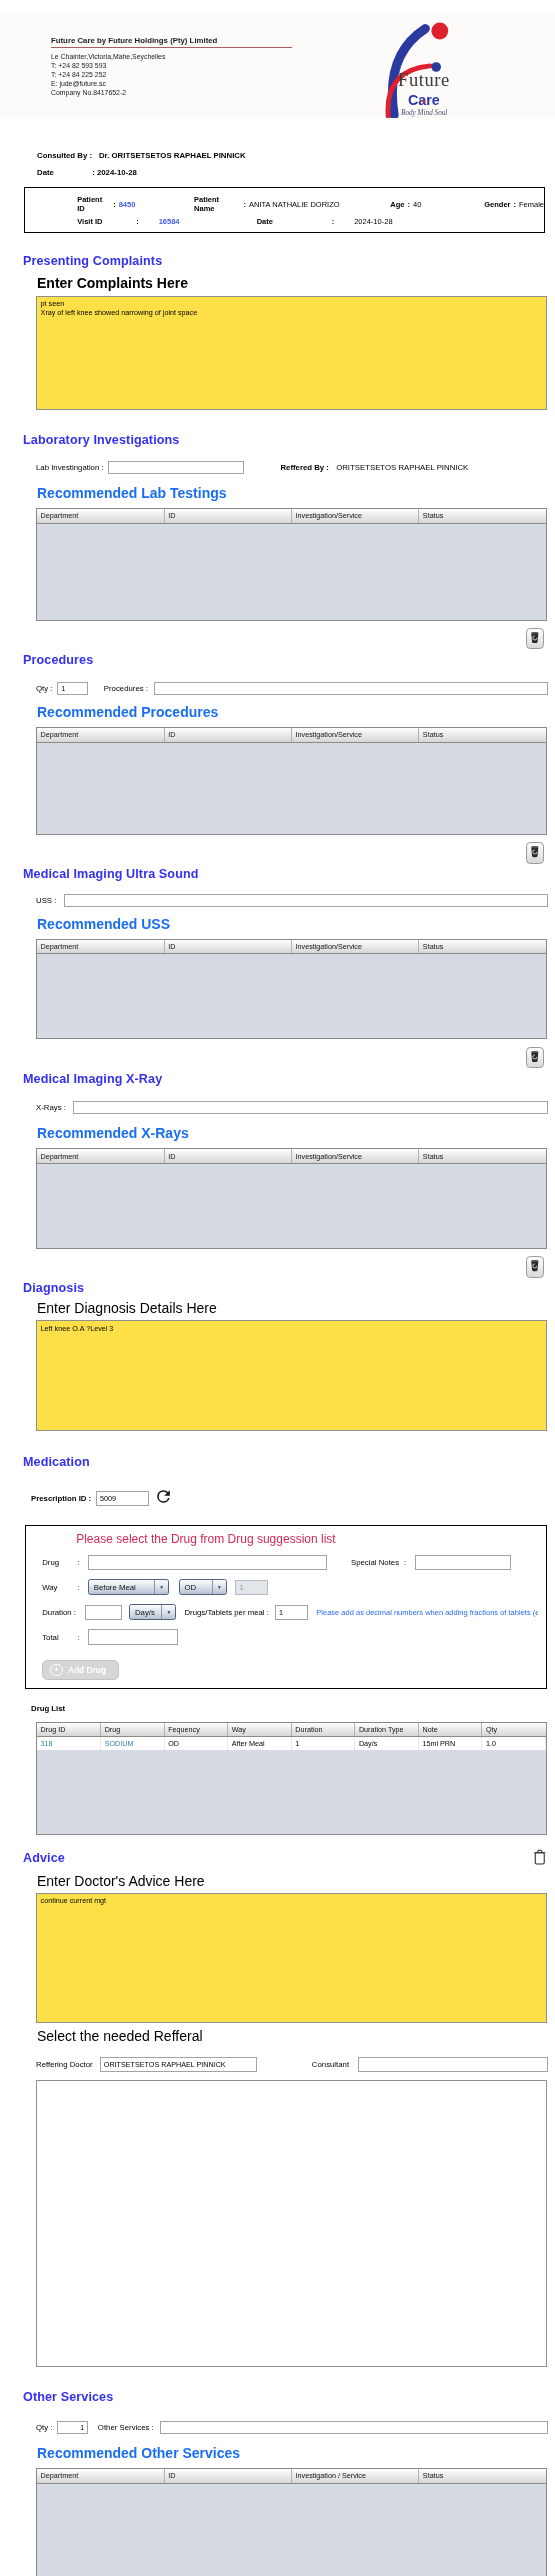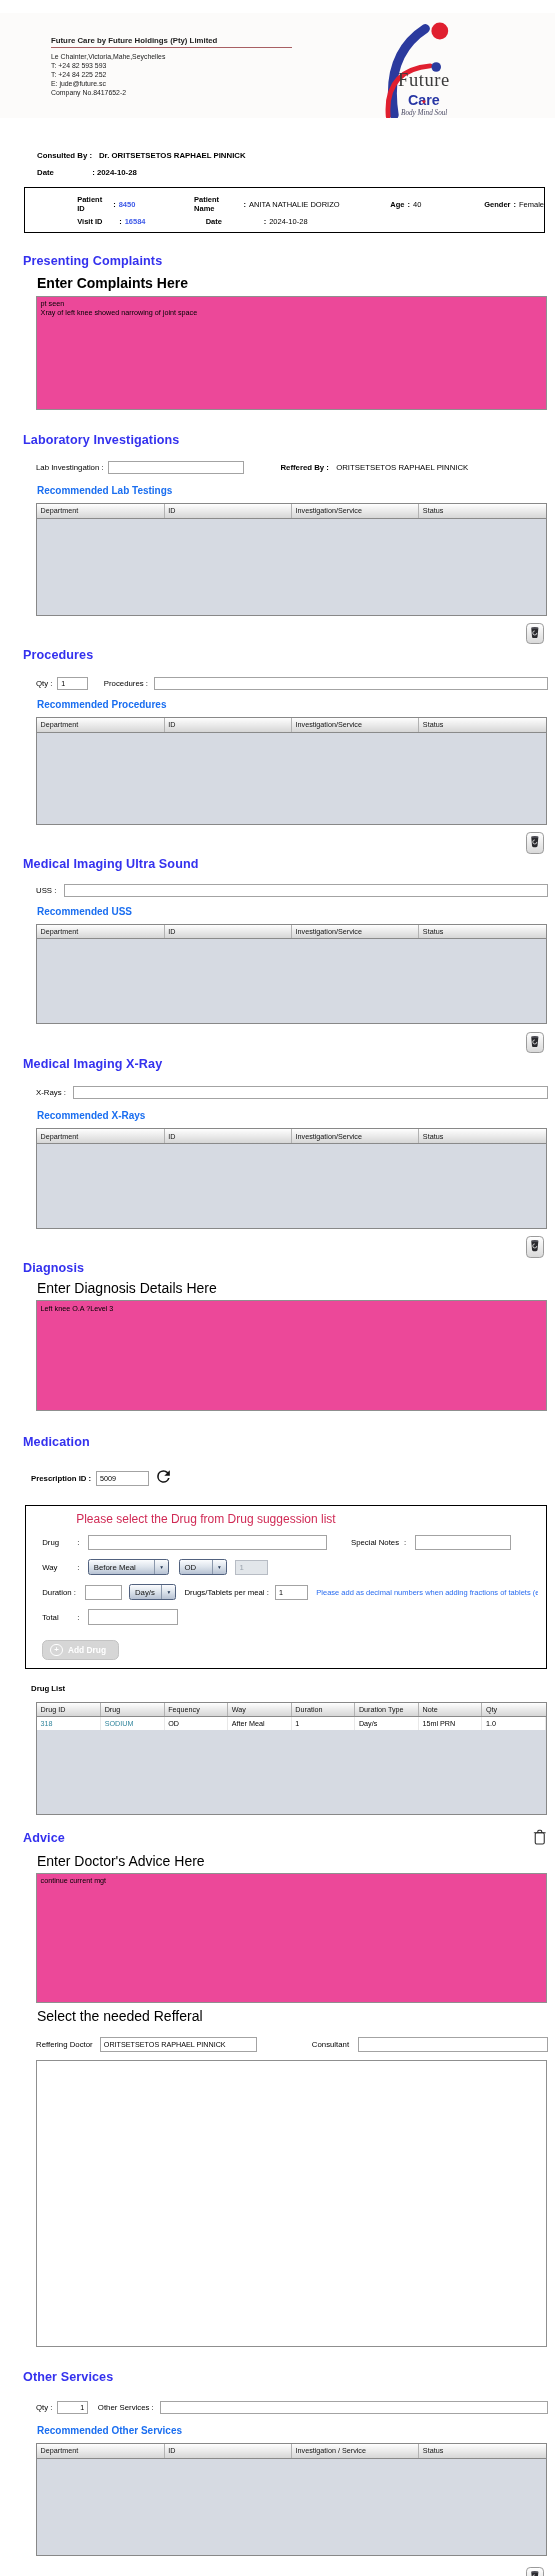--- a/index.html
+++ b/index.html
@@ -20,34 +20,34 @@
   .logo-heart{position:absolute;left:59px;top:85px;font-size:6.6px;color:#e01f2f;}
   .logo-tagline{position:absolute;left:38px;top:96px;font-family:"Liberation Serif",serif;font-style:italic;font-size:7.2px;color:#4c4c66;white-space:nowrap;}
 
   
   .consult-row{margin:33px 0 0 37px;font-size:7.8px;font-weight:bold;}
   .consult-row .val{margin-left:4.8px;}
   .date-row{margin:8.4px 0 0 37px;font-size:7.8px;font-weight:bold;}
   .date-row .lab{display:inline-block;width:53px;}
   .patient-box{margin:9.6px 0 0 24px;width:521px;border:1.2px solid #000;box-sizing:border-box;padding:6px 0 6px 7.2px;font-size:7.5px;}
   .p-row{display:flex;align-items:center;margin:1.2px 0 3.6px 0;}
-  .p-row:last-child{margin-bottom:0;}
+  .p-row:last-child{margin-bottom:0;gap:17px;}
   .p-lab{font-weight:bold;padding-left:45px;}
   .p-colon{font-weight:bold;margin:0 3px;}
   .id-blue{color:#3f5be8;font-weight:bold;}
   .w72{width:39px;}.w100{width:55px;}
   .gap-name{width:114px;}
   .p-val{font-weight:normal;}
 
   
   .section-title{margin:0 0 0 23px;font-size:12.6px;font-weight:bold;color:#3431ee;letter-spacing:0.1px;}
   .sub-label{margin:7.2px 0 0 37px;font-size:14px;font-weight:bold;}
   .sub-label.plain{font-weight:normal;}
-  .recommended{margin:10.8px 0 0 37px;font-size:10px;font-weight:bold;color:#1a6ef0;}
-  textarea.box{display:block;margin:4.2px 0 0 36px;width:511px;box-sizing:border-box;border:0.6px solid #8f8f8f;background:#ec4899;font-family:"Liberation Sans",sans-serif;font-size:7.2px;padding:2.4px 3.6px;resize:none;}
+  .recommended{margin:10.8px 0 0 37px;font-size:14px;font-weight:bold;color:#1a6ef0;}
+  textarea.box{display:block;margin:4.2px 0 0 36px;width:511px;box-sizing:border-box;border:0.6px solid #8f8f8f;background:#fde047;font-family:"Liberation Sans",sans-serif;font-size:7.2px;padding:2.4px 3.6px;resize:none;}
   .field-row{display:flex;align-items:center;margin:14.3px 0 0 36px;width:512px;font-size:7.8px;}
   .field-row .flab{font-weight:normal;white-space:nowrap;}
   input.inp{border:0.6px solid #a3a3a3;height:13px;box-sizing:border-box;font-family:"Liberation Sans",sans-serif;font-size:7.2px;padding:0.6px 3px;background:#fff;}
   .grow{flex:1 1 auto;}
   .num-right{text-align:right;}
 
   .table-wrap{margin:7.2px 0 0 36px;width:511px;border:0.6px solid #888;background:#d6dae2;box-sizing:border-box;}
   .table-wrap table{width:100%;border-collapse:collapse;table-layout:fixed;}
   .table-wrap th{background:linear-gradient(#fefefe,#d6d6d6);border-right:0.6px solid #b2b2b2;border-bottom:0.6px solid #8a8a8a;font-size:7.2px;font-weight:normal;text-align:left;padding:2.4px 3.6px;color:#111;overflow:hidden;white-space:nowrap;}
   .table-wrap th:last-child{border-right:none;}

